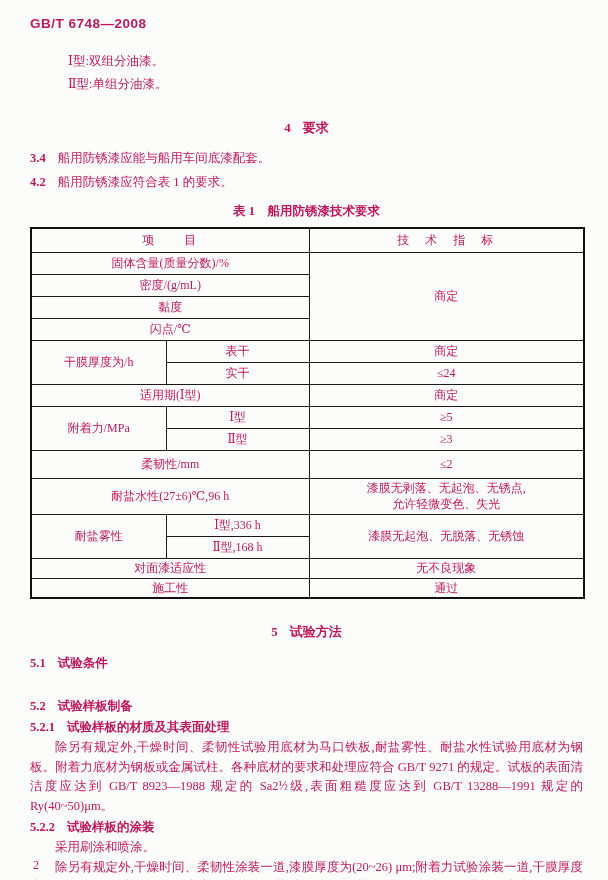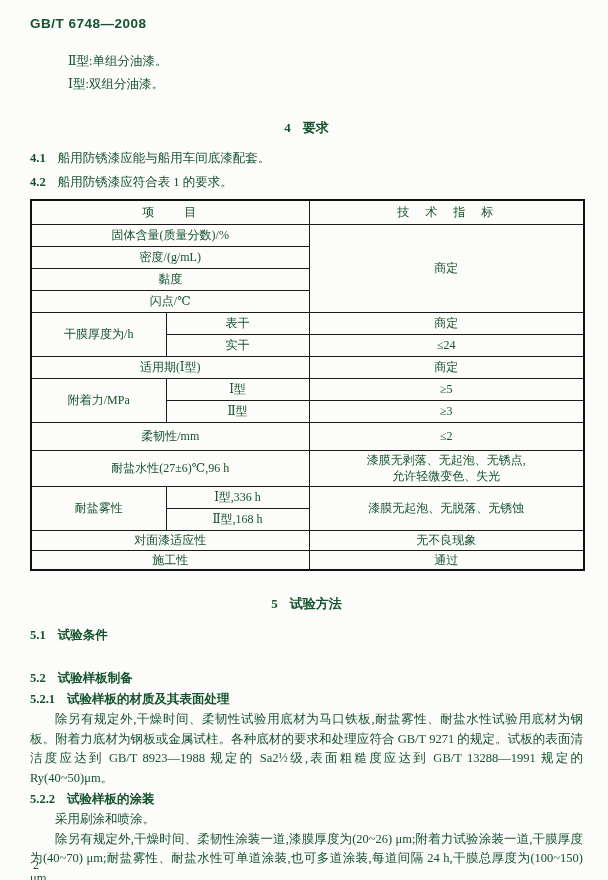--- a/index.html
+++ b/index.html
@@ -1,20 +1,20 @@
 <!DOCTYPE html>
 <html><head>
 <meta charset="utf-8">
 <style>
   html,body{margin:0;padding:0;}
   .page{
     position:relative;
     width:608px;height:880px;
     background:#fcfcfa;
-    color:#14532d;
+    color:#be185d;
     font-family:"Liberation Serif","DejaVu Serif",serif;
     font-size:12.5px;
     line-height:20px;
     box-sizing:border-box;
     padding:14px 25px 0 30px;
     overflow:hidden;
   }
   .std-code{
     font-family:"Liberation Sans","DejaVu Sans",sans-serif;
     font-weight:bold;
@@ -72,35 +72,36 @@
   }
 </style>
 </head>
 <body>
 
 <div class="page">
 
   <div class="std-code">GB/T 6748—2008</div>
 
   <div class="intro">
+    <div>Ⅰ型:双组分油漆。</div>
     <div>Ⅱ型:单组分油漆。</div>
-    <div>Ⅰ型:双组分油漆。</div>
   </div>
 
   <div class="h1">
     <span class="num">4</span><span>要求</span>
   </div>
 
   <div class="clause">
-    <span class="num">4.1</span><span>船用防锈漆应能与船用车间底漆配套。</span>
+    <span class="num">3.4</span><span>船用防锈漆应能与船用车间底漆配套。</span>
   </div>
   <div class="clause" style="margin-top:2px;">
     <span class="num">4.2</span><span>船用防锈漆应符合表 1 的要求。</span>
   </div>
 
+  <div class="tbl-title">表 1　船用防锈漆技术要求</div>
 
   <table class="tech">
     <colgroup>
         <col style="width:135px">
         <col style="width:143px">
         <col style="width:275px">
       </colgroup>
     <tbody>
         <tr class="h24">
       <th class="hdr" colspan="2">项　　目</th>

